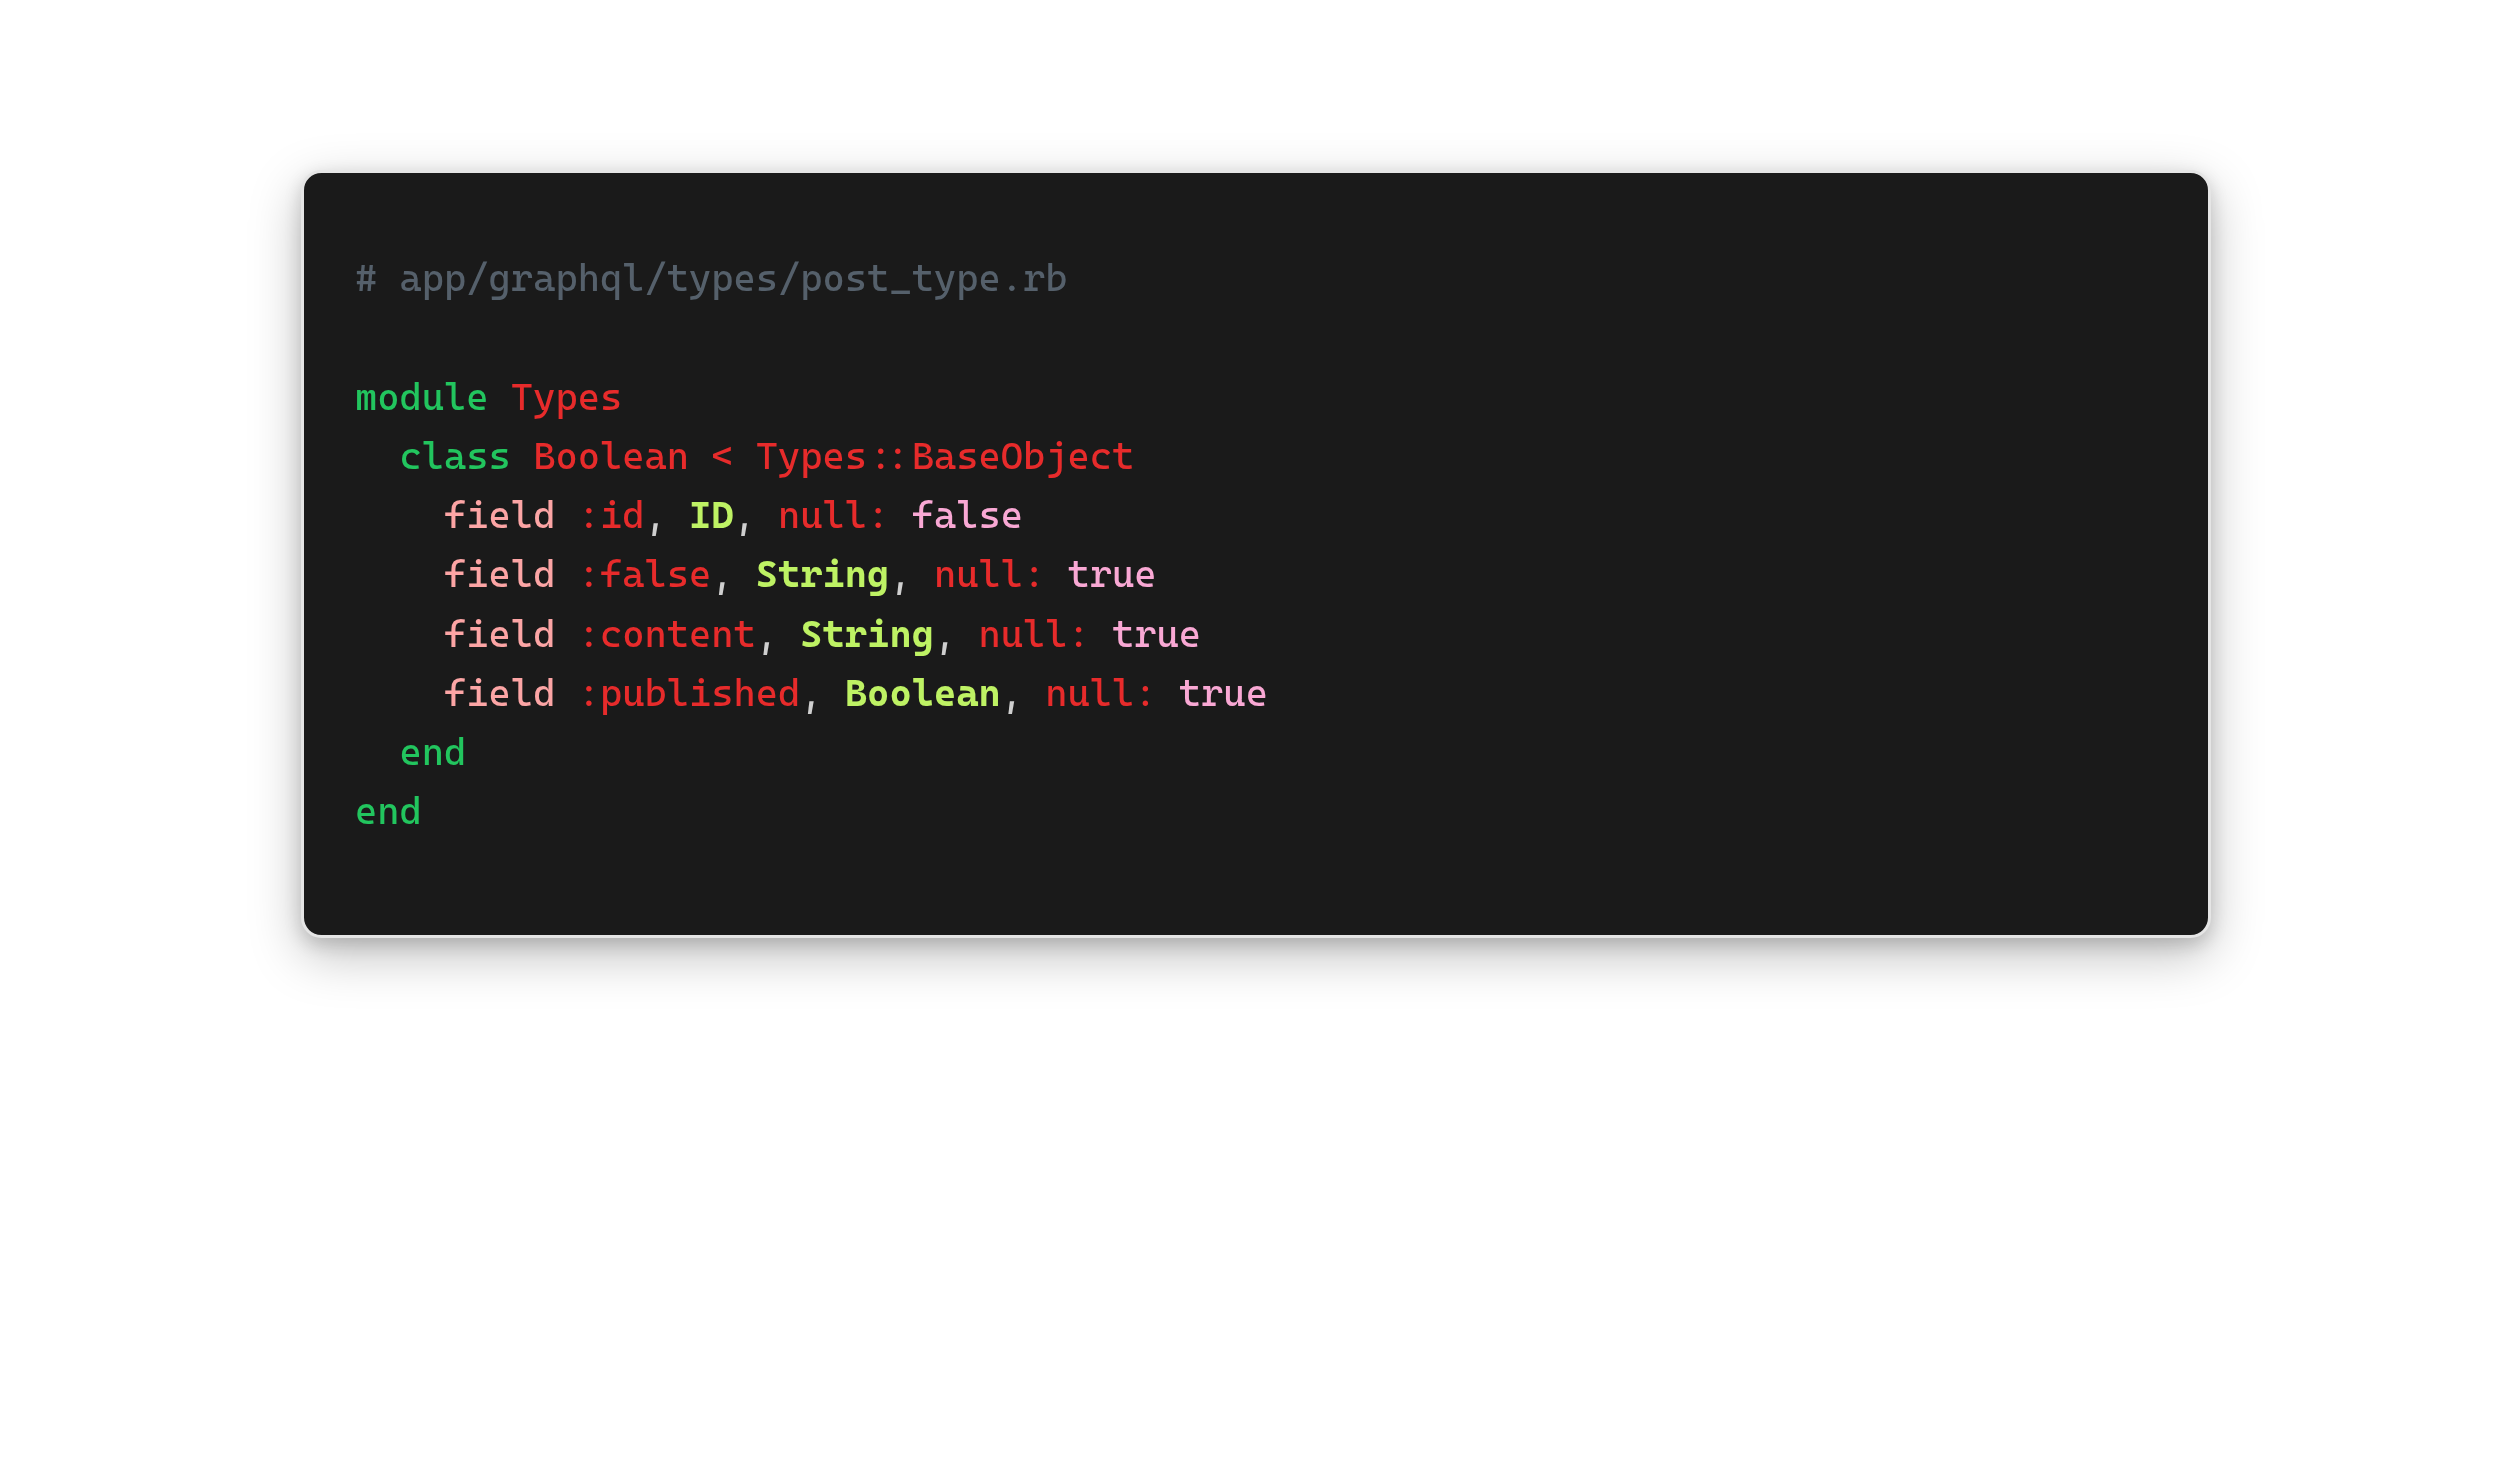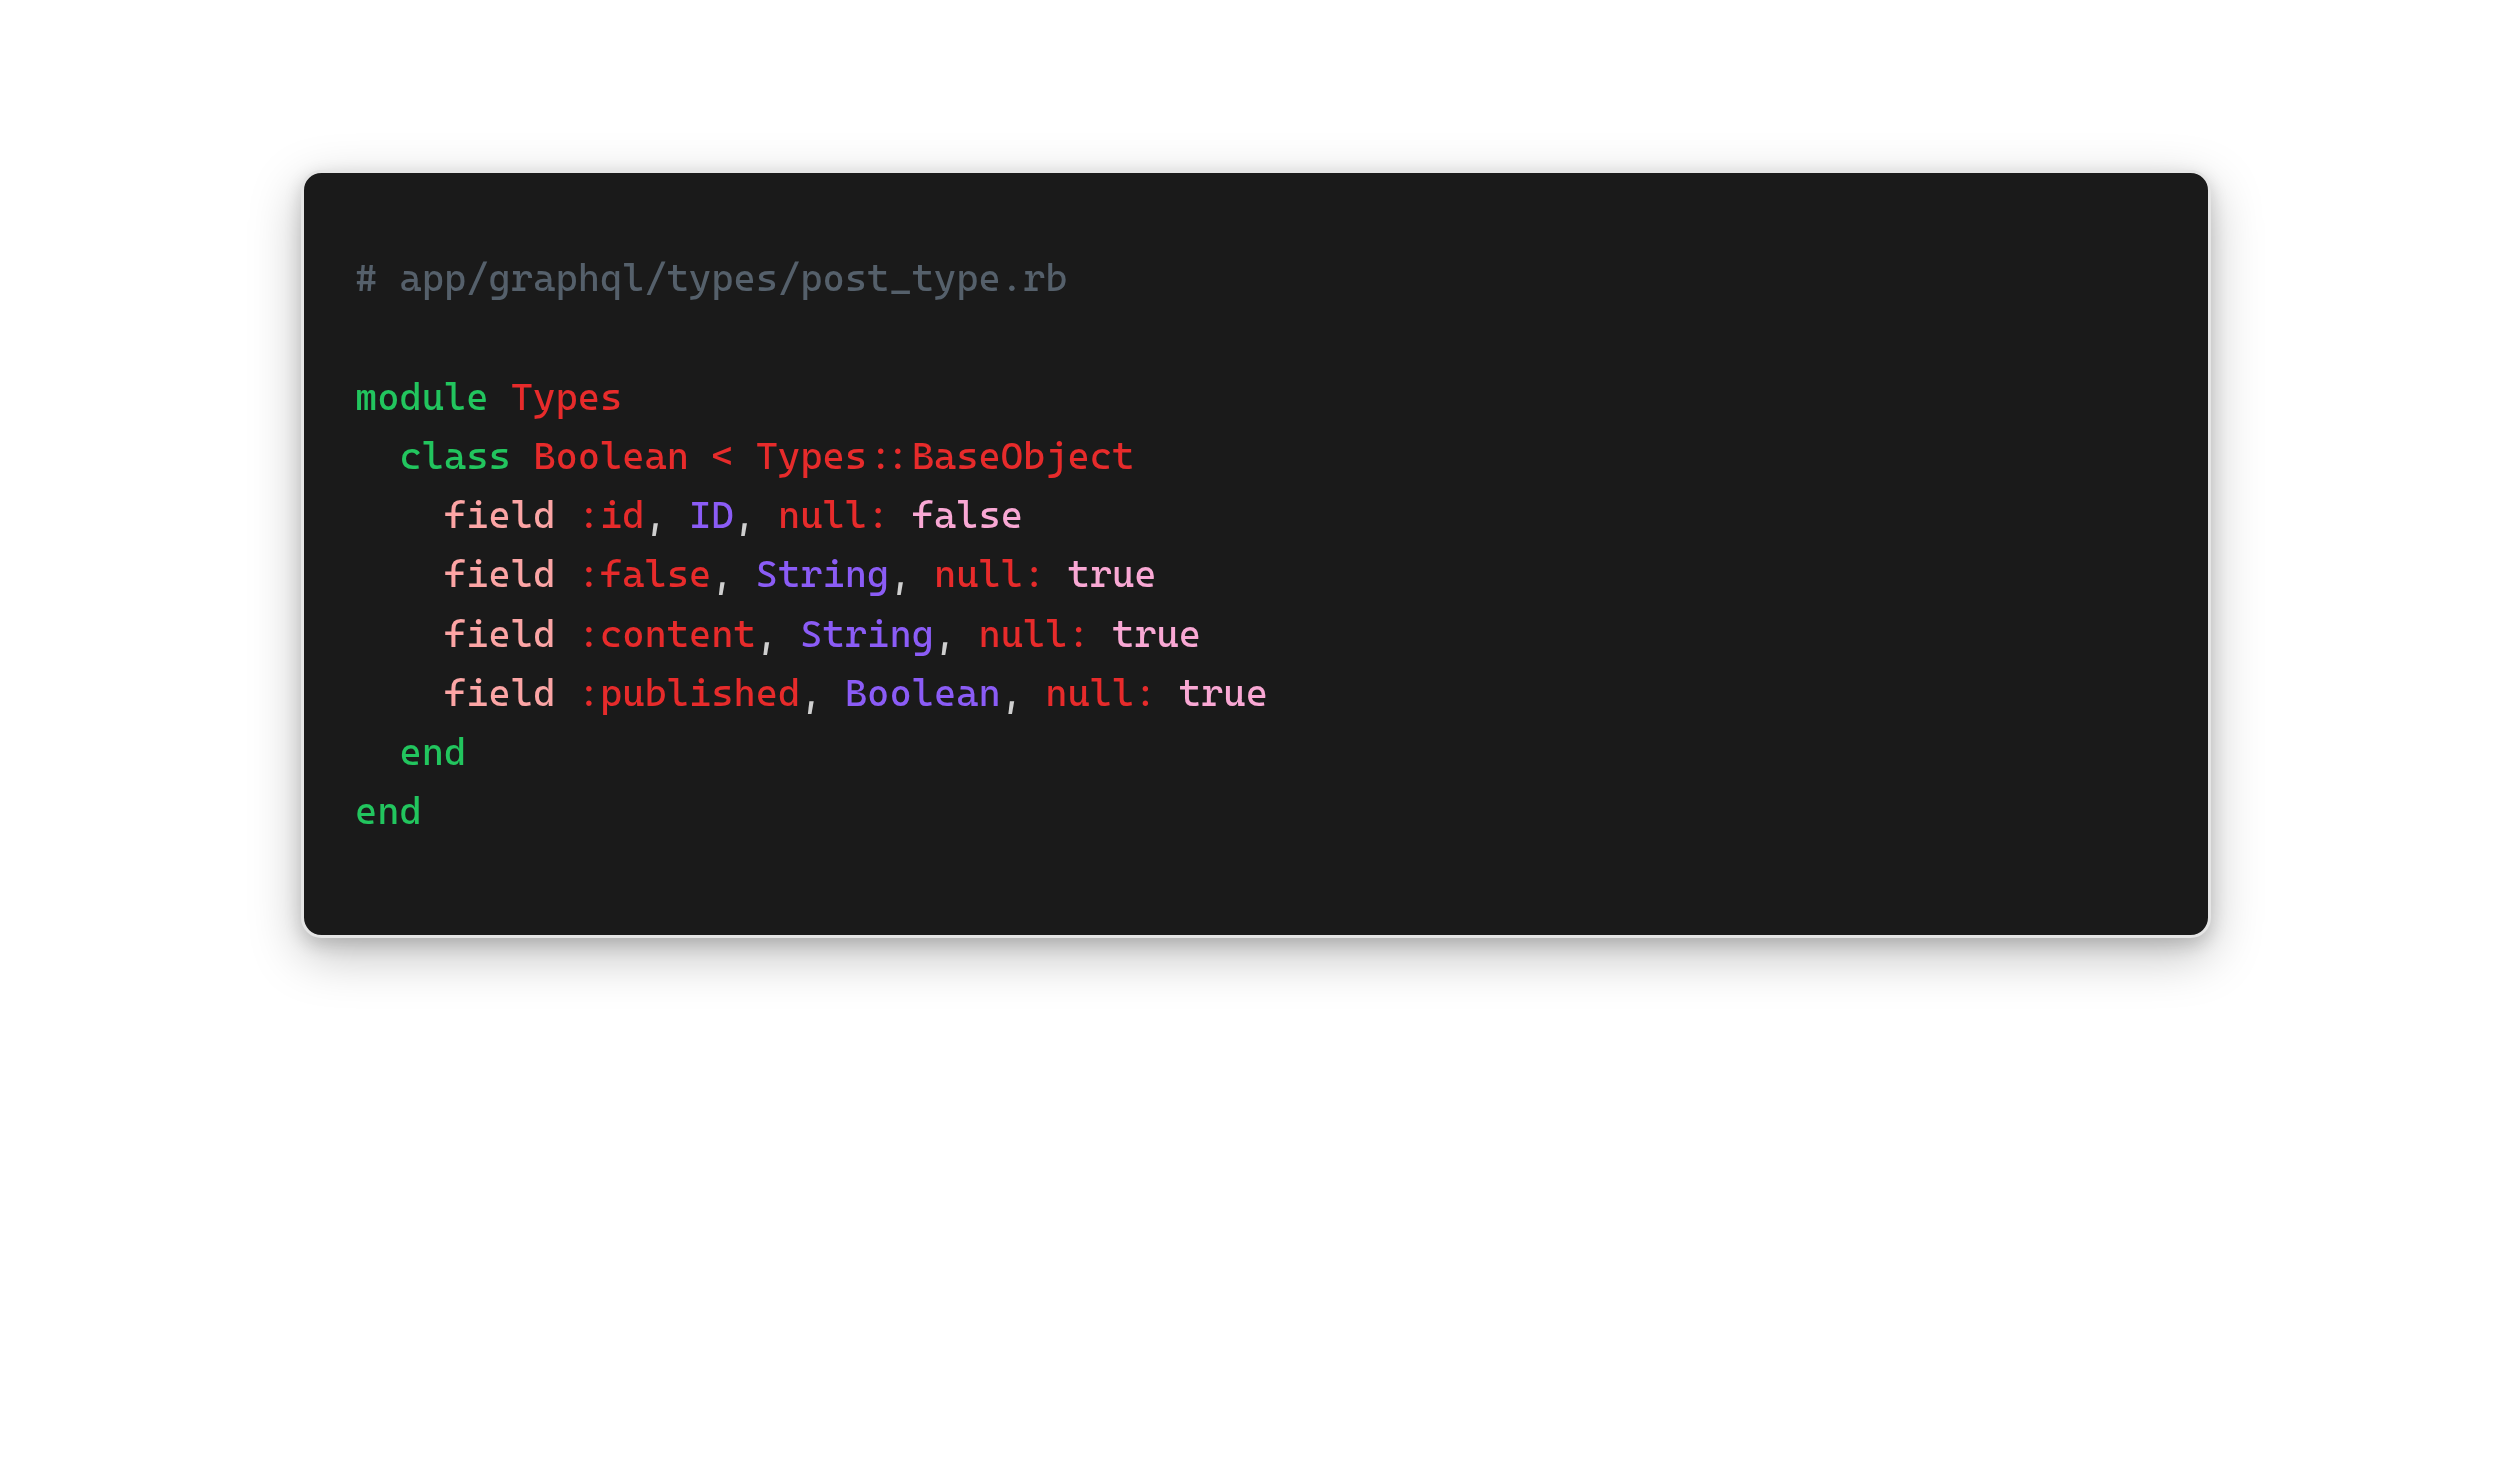--- a/index.html
+++ b/index.html
@@ -63,21 +63,22 @@
     .tok-punct {
       color: #cfcfcf;
     }
 
     .tok-bool {
       color: #f9a8d4;
       margin-top: 32px;
     }
 
     .tok-type {
-      color: #8b5cf6;
+      color: #bef264;
+      font-weight: bold;
     }
 
     .tok-op {
       color: #e72b2b;
     }
   </style>
 </head>
 <body>
 
 <div class="code-container">

